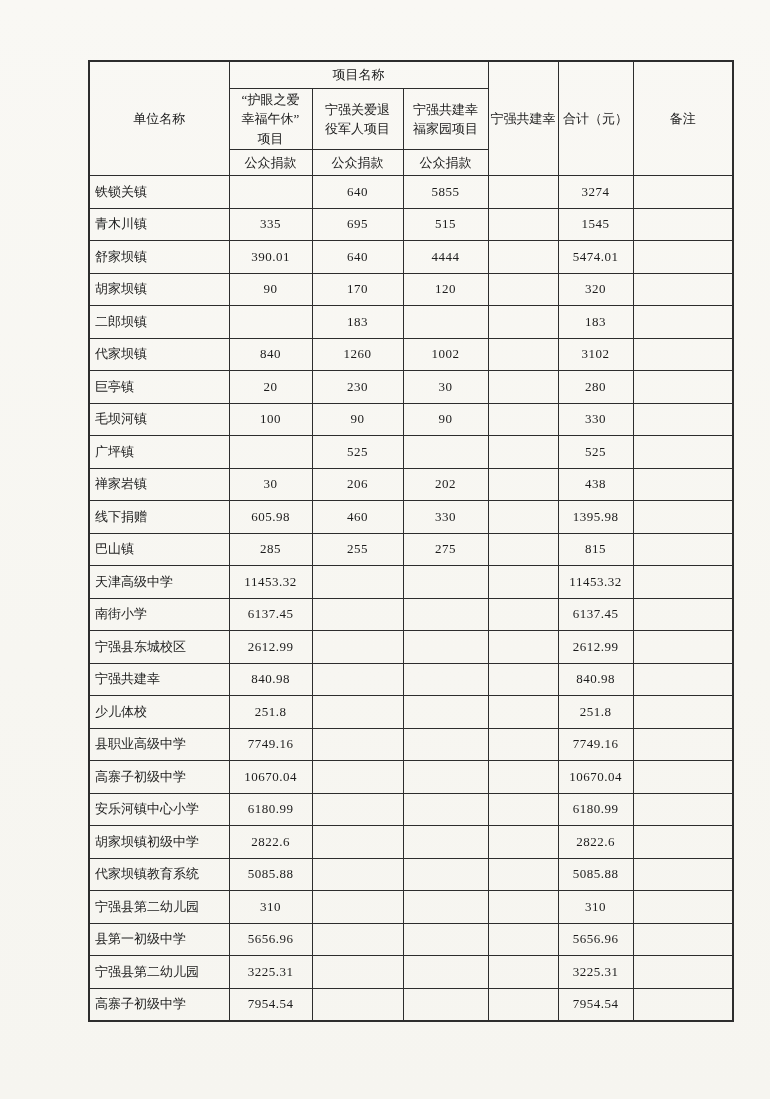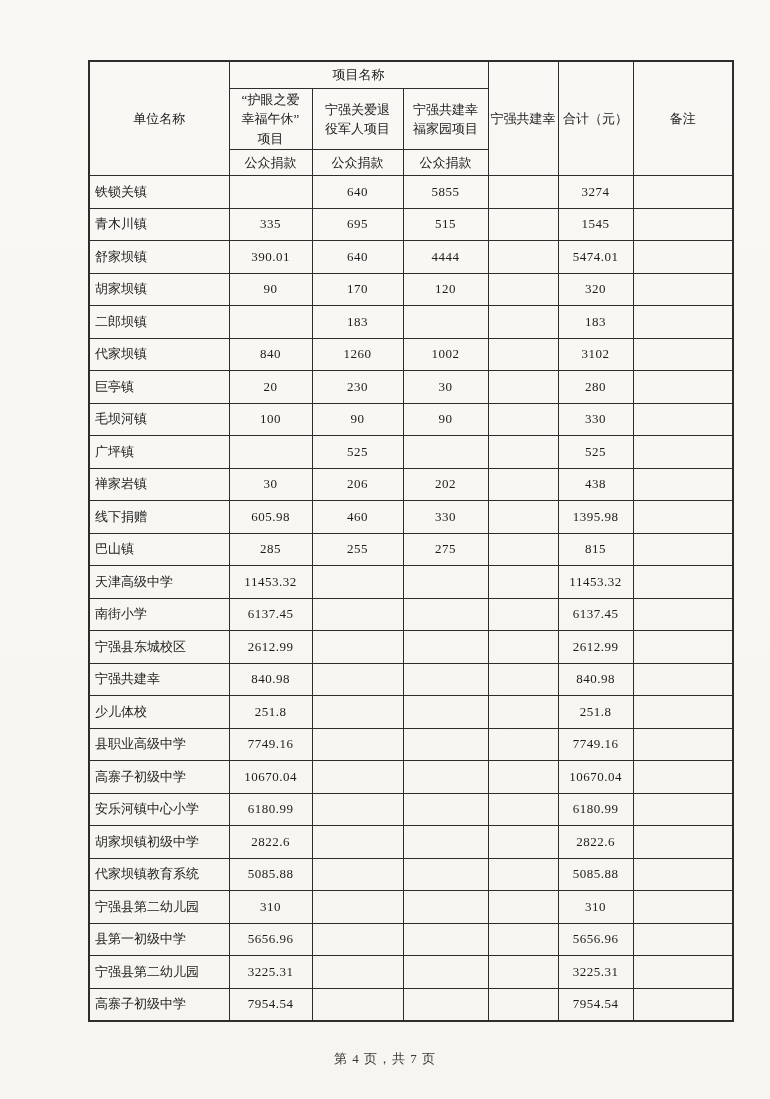--- a/index.html
+++ b/index.html
@@ -336,14 +336,13 @@
           <td>7954.54</td>
           <td></td>
           <td></td>
           <td></td>
           <td>7954.54</td>
           <td></td>
         </tr>
       </tbody>
   </table>
 
-  <div class="footer">第 4 页，共 7 页</div>
 </div>
 
 </body></html>

